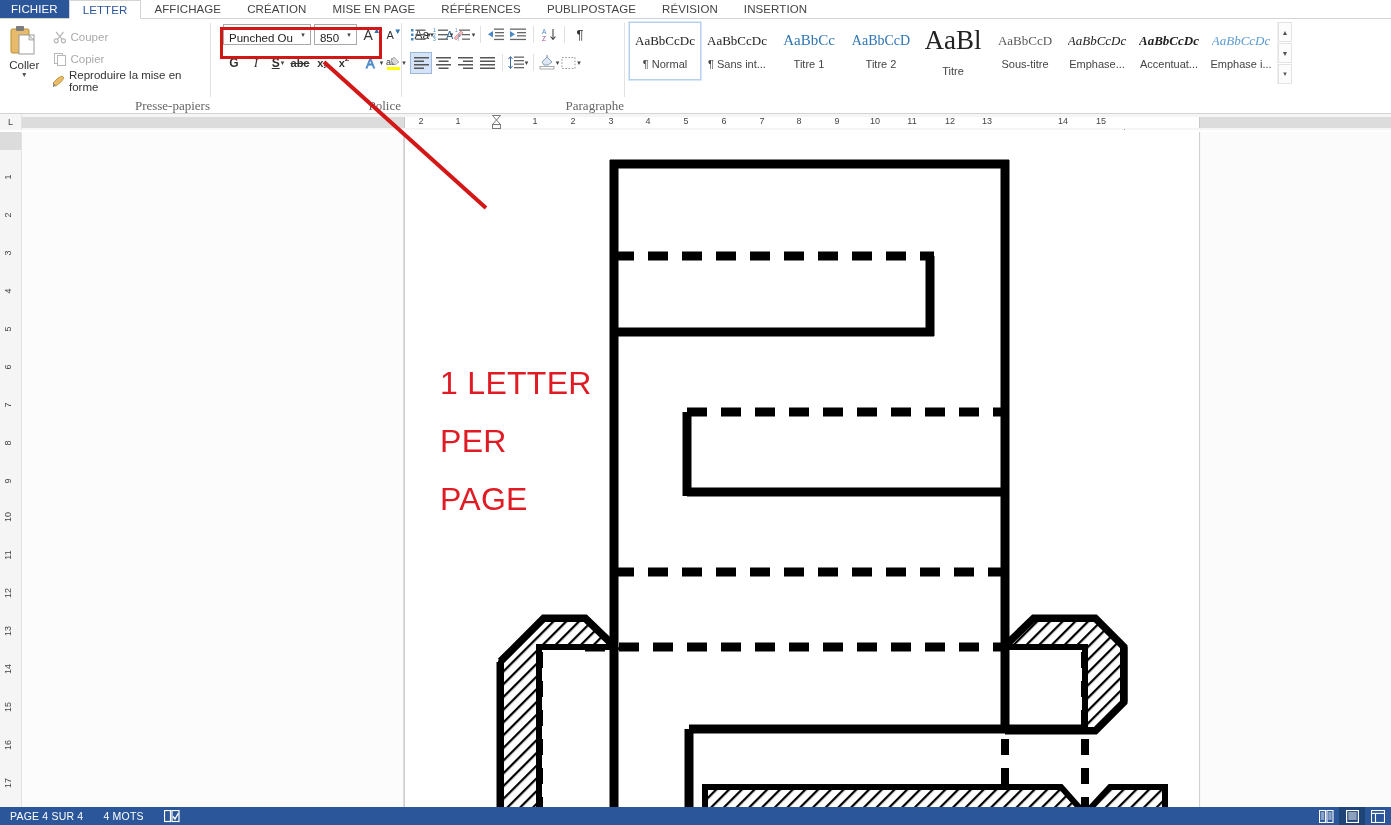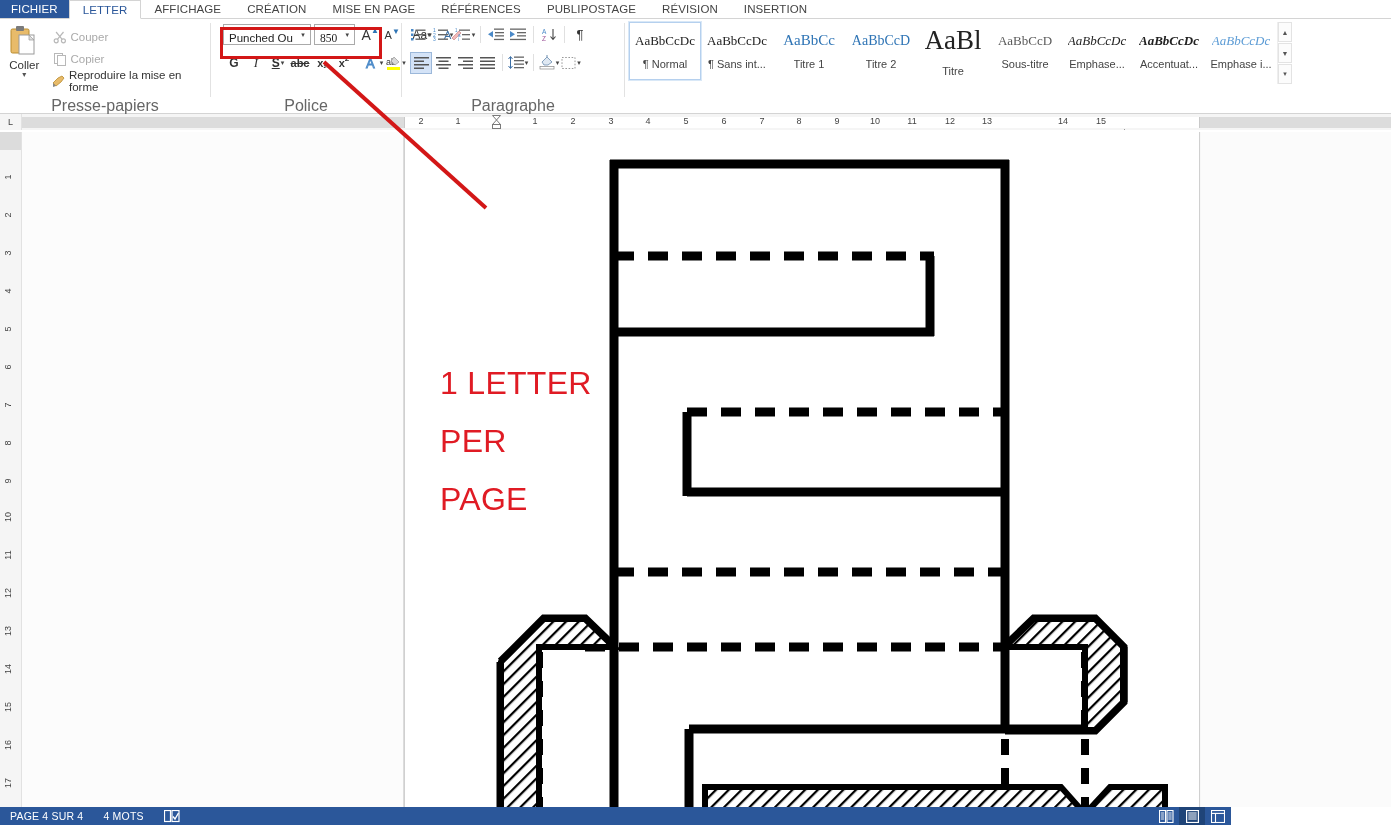--- a/index.html
+++ b/index.html
@@ -61,25 +61,26 @@
   }
   .group {
     position: relative;
     height: 95px;
     display: flex;
     flex-direction: column;
   }
   .group-body { flex: 1; display: flex; padding-top: 3px; }
   .group-label {
     height: 16px;
-    font-size: 16px;
+    font-size: 13px;
     color: #666666;
-    text-align: center;
+    text-align: right;
     line-height: 16px;
     position: relative;
+    font-family: Liberation Serif, serif;
   }
   .group-sep {
     width: 1px;
     background: #e2e2e2;
     height: 74px;
     margin-top: 4px;
   }
 
   
   .grp-clip { width: 210px; }
@@ -118,21 +119,21 @@
     cursor: text;
   }
   .combo .txt { padding: 0 3px 0 5px; overflow: hidden; white-space: nowrap; flex: 1; }
   .combo .cbtn {
     width: 14px; height: 19px;
     display: flex; align-items: center; justify-content: center;
     font-size: 7px; color: #444;
     cursor: pointer;
   }
   .combo-fontname { width: 97px; }
-  .combo-fontsize { width: 50px; margin-left: 3px; font-family: Liberation Serif, serif; }
+  .combo-fontsize { width: 50px; margin-left: 3px; }
 
   .ibtn {
     height: 22px; min-width: 22px;
     display: flex; align-items: center; justify-content: center;
     cursor: pointer; position: relative;
     font-size: 12px; color: #333;
   }
   .ibtn.sel { background: #d4e3f7; border: 1px solid #9cb8da; }
   .vsep { width: 1px; height: 17px; background: #e0e0e0; margin: 0 4px; }
   .caretdn { font-size: 7px; color: #444; margin-left: 1px; cursor: pointer; }
@@ -262,21 +263,21 @@
   }
   .red-line-svg {
     position: absolute; left: 0; top: 0;
     width: 1391px; height: 825px;
     z-index: 39; pointer-events: none;
   }
 
   
   .statusbar {
     position: absolute; left: 0; bottom: 0;
-    width: 1231px; height: 18px;
+    width: 1391px; height: 18px;
     background: #2b579a;
     color: #ffffff;
     display: flex; align-items: center;
     font-size: 10.5px;
   }
   .sb-item { padding: 0 10px; display: flex; align-items: center; cursor: pointer; letter-spacing: .2px; }
   .sb-spacer { flex: 1; }
   .sb-viewbtn {
     width: 26px; height: 18px;
     display: flex; align-items: center; justify-content: center; cursor: pointer;

